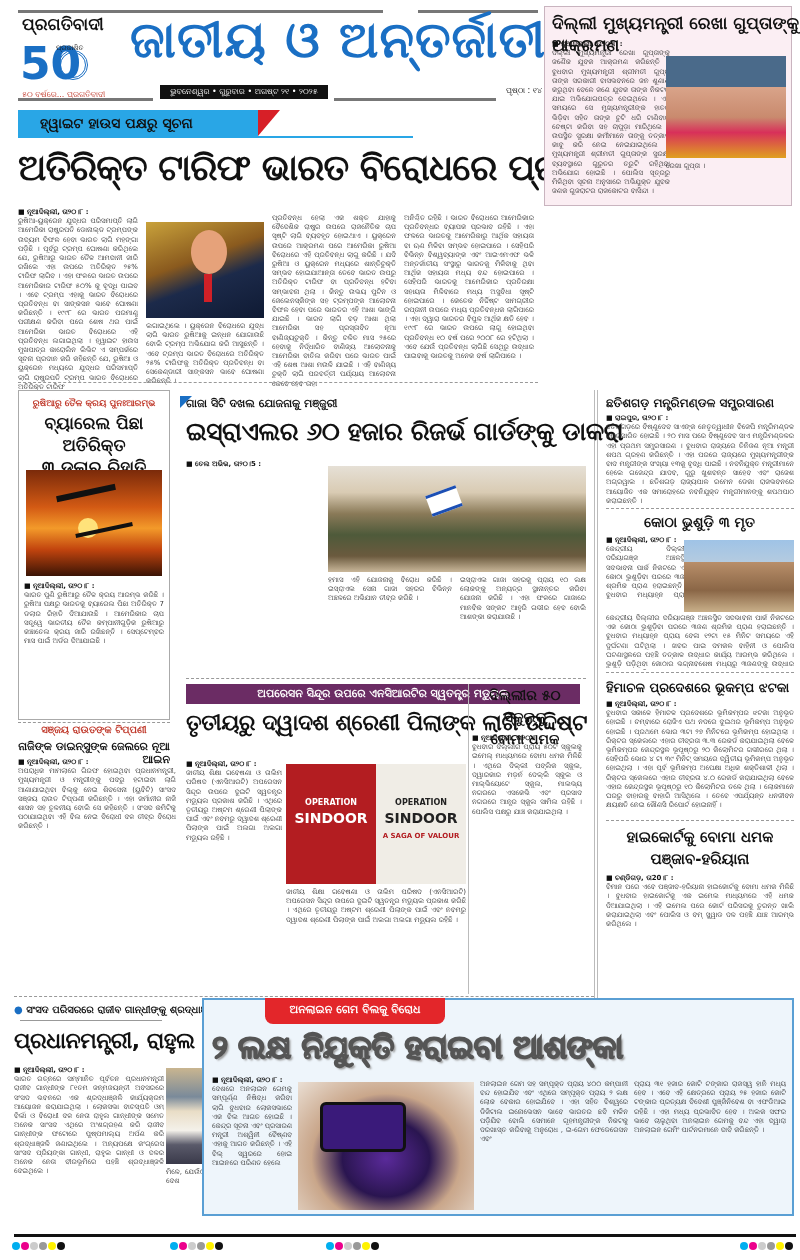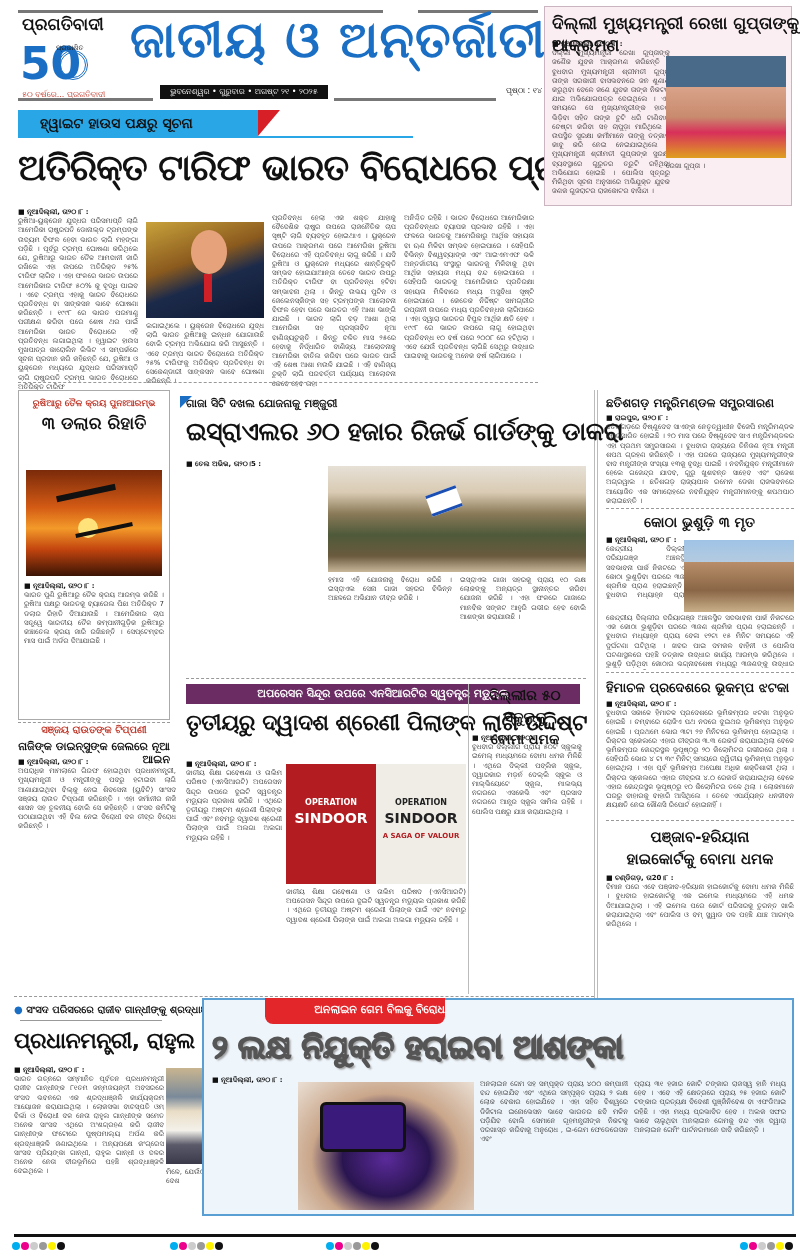--- a/index.html
+++ b/index.html
@@ -54,21 +54,21 @@
 .book-t3{position:absolute;top:68px;width:100%;font-size:7px;color:#b31d21;font-weight:bold}
 .bomb-head{position:absolute;left:470px;top:684px;width:110px;text-align:center;font-size:14px;font-weight:bold;color:#111;line-height:22px}
 .sr-kicker{position:absolute;left:18px;top:724px;width:152px;text-align:center;font-size:10px;color:#c0392b;font-weight:bold}
 .sr-head{position:absolute;left:18px;top:740px;width:152px;text-align:right;font-size:11px;font-weight:bold;color:#111}
 .rg-kicker{position:absolute;left:14px;top:1004px;font-size:10px;color:#111;font-weight:bold}
 .rg-dot{color:#1a6fc4}
 .rg-under{position:absolute;left:20px;top:1020px;width:142px;height:1px;background:#999}
 .rg-head{position:absolute;left:14px;top:1026px;font-size:22px;font-weight:bold;color:#111;line-height:30px;letter-spacing:-0.5px}
 .tribute{background:linear-gradient(180deg,#c9b590 0%,#7a8a9a 30%,#e9ddc6 45%,#f4f1ea 65%,#5a5a6a 80%,#3a3a4a 100%)}
 .og-box{position:absolute;left:202px;top:998px;width:592px;height:218px;background:#eef5fb;border:2px solid #5a9fd4}
-.og-kicker{position:absolute;left:265px;top:998px;width:180px;height:26px;background:#e3262a;color:#fff;font-size:11px;font-weight:bold;text-align:right;line-height:24px;border-radius:0 0 8px 8px}
+.og-kicker{position:absolute;left:265px;top:998px;width:180px;height:26px;background:#e3262a;color:#fff;font-size:11px;font-weight:bold;text-align:center;line-height:24px;border-radius:0 0 8px 8px}
 .og-head{position:absolute;left:212px;top:1026px;font-size:32px;font-weight:bold;color:#fff;-webkit-text-stroke:1.5px #555;line-height:42px;letter-spacing:-0.5px;text-shadow:2px 2px 2px #999}
 .phone{background:radial-gradient(ellipse at 50% 60%,#5a2a9a 0%,#2a1550 35%,#c9a68a 60%,#eadfd4 100%)}
 .phone::before{content:"";position:absolute;left:22px;top:20px;width:80px;height:44px;border-radius:6px;background:#3a1a7a;border:3px solid #111}
 .footer-bar{position:absolute;left:14px;top:1234px;width:782px;height:3px;background:#111}
 .reg{position:absolute;top:1242px;display:flex;gap:1px}
 .reg span{width:8px;height:8px;border-radius:50%;display:inline-block}
 .delhi-text{left:552px;top:40px;width:118px;height:164px}
 </style>
 </head>
 <body>
@@ -107,20 +107,21 @@
 </div>
 <div class="photo rekha" style="left:666px;top:56px;width:120px;height:102px"></div>
 <div class="col-text" style="left:666px;top:162px;width:120px;height:40px">ରେଖା ଗୁପ୍ତା ।</div>
 
 <div class="dash-line" style="left:18px;top:382px;width:520px"></div>
 <div class="dblv" style="left:594px;top:390px;height:620px"></div>
 
 <div class="russia-box"></div>
 <div class="russia-kicker">ରୁଷିଆରୁ ତୈଳ କ୍ରୟ ପୁନଃଆରମ୍ଭ</div>
 <div class="russia-head">
+  <div>ବ୍ୟାରେଲ ପିଛା ଅତିରିକ୍ତ</div>
   <div>୩ ଡଲାର ରିହାତି</div>
 </div>
 <div class="photo oil" style="left:26px;top:470px;width:136px;height:106px"></div>
 <div class="col-text" style="left:24px;top:582px;width:140px;height:134px">
   <div class="dl">■ ନୂଆଦିଲ୍ଲୀ, ତା୨୦।୮ :</div>
   <div>ଭାରତ ପୁଣି ରୁଷିଆରୁ ତୈଳ କ୍ରୟ ଆରମ୍ଭ କରିଛି । ରୁଷିଆ ପକ୍ଷରୁ ଭାରତକୁ ବ୍ୟାରେଲ ପିଛା ଅତିରିକ୍ତ 7 ଡଲାର ରିହାତି ଦିଆଯାଉଛି । ଆମେରିକାର ଚାପ ସତ୍ତ୍ୱେ ଭାରତୀୟ ତୈଳ କମ୍ପାନୀଗୁଡ଼ିକ ରୁଷିଆରୁ କଞ୍ଚାତେଲ କ୍ରୟ ଜାରି ରଖିଛନ୍ତି । ସେପ୍ଟେମ୍ବର ମାସ ପାଇଁ ଅର୍ଡର ଦିଆଯାଇଛି ।</div>
 </div>
 
 <div class="gaza-tri"></div>
 <div class="gaza-kicker">ଗାଜା ସିଟି ଦଖଲ ଯୋଜନାକୁ ମଞ୍ଜୁରୀ</div>
@@ -148,22 +149,22 @@
 <div class="photo building" style="left:684px;top:540px;width:110px;height:72px"></div>
 <div class="col-text" style="left:606px;top:614px;width:188px;height:56px">କେନ୍ଦ୍ରୀୟ ଦିଲ୍ଲୀର ଦରିୟାଗଞ୍ଜ ଅଞ୍ଚଳସ୍ଥିତ ସଦଭାବନା ପାର୍କ ନିକଟରେ ଏକ କୋଠା ଭୁଶୁଡ଼ିବା ପରରେ ୩ଜଣ ଶ୍ରମିକ ପ୍ରାଣ ହରାଇଛନ୍ତି । ବୁଧବାର ମଧ୍ୟାହ୍ନ ପ୍ରାୟ ବେଳା ୧୨ଟା ୧୫ ମିନିଟ ସମୟରେ ଏହି ଦୁର୍ଘଟଣା ଘଟିଥିଲା । ଖବର ପାଇ ଦମକଳ ବାହିନୀ ଓ ପୋଲିସ ଘଟଣାସ୍ଥଳରେ ପହଞ୍ଚି ତତ୍କାଳ ଉଦ୍ଧାର କାର୍ଯ୍ୟ ଆରମ୍ଭ କରିଥିଲେ । ଭୁଶୁଡ଼ି ପଡ଼ିଥିବା କୋଠାର ଭଗ୍ନାବଶେଷ ମଧ୍ୟରୁ ୩ଜଣଙ୍କୁ ଉଦ୍ଧାର କରାଯାଇ ହସ୍ପିଟାଲ ପଠାଯାଇଥିଲା । ସେଠାରେ ଡାକ୍ତର ସେମାନଙ୍କୁ ମୃତ ଘୋଷଣା କରିଥିଲେ । ଆଉ ୩ଜଣ ଆହତ ହୋଇ ଚିକିତ୍ସିତ ହେଉଛନ୍ତି ।</div>
 <div class="dash-line" style="left:606px;top:672px;width:188px"></div>
 <div class="him-head">ହିମାଚଳ ପ୍ରଦେଶରେ ଭୂକମ୍ପ ଝଟକା</div>
 <div class="col-text" style="left:606px;top:700px;width:188px;height:116px">
   <div class="dl">■ ନୂଆଦିଲ୍ଲୀ, ତା୨୦।୮ :</div>
   <div>ବୁଧବାର ସକାଳେ ହିମାଚଳ ପ୍ରଦେଶରେ ଭୂମିକମ୍ପର ଝଟକା ଅନୁଭୂତ ହୋଇଛି । ଚମ୍ବାରେ ରୋଜିଏ ପଥ ନଦରେ ଦୁଇଥର ଭୂମିକମ୍ପ ଅନୁଭୂତ ହୋଇଛି । ପ୍ରଥମେ ଭୋର ୩ଟା ୨୭ ମିନିଟରେ ଭୂମିକମ୍ପ ହୋଇଥିଲା । ରିକ୍ଟର ସ୍କେଲରେ ଏହାର ତୀବ୍ରତା ୩.୩ ରେକର୍ଡ କରାଯାଇଥିଲା ବେଳେ ଭୂମିକମ୍ପର କେନ୍ଦ୍ରସ୍ଥଳ ଭୂପୃଷ୍ଠରୁ ୨୦ କିଲୋମିଟର ଗଭୀରରେ ଥିଲା । ସେହିପରି ଭୋର ୪ ଟା ୩୯ ମିନିଟ୍ ସମୟରେ ଦ୍ୱିତୀୟ ଭୂମିକମ୍ପ ଅନୁଭୂତ ହୋଇଥିଲା । ଏହା ପୂର୍ବ ଭୂମିକମ୍ପ ଅପେକ୍ଷା ଅଧିକ ଶକ୍ତିଶାଳୀ ଥିଲା । ରିକ୍ଟର ସ୍କେଲରେ ଏହାର ତୀବ୍ରତା ୪.୦ ରେକର୍ଡ କରାଯାଇଥିଲା ବେଳେ ଏହାର କେନ୍ଦ୍ରସ୍ଥଳ ଭୂପୃଷ୍ଠରୁ ୧୦ କିଲୋମିଟର ତଳେ ଥିଲା । ଲୋକମାନେ ଘରରୁ ବାହାରକୁ ବାହାରି ଆସିଥିଲେ । ତେବେ ଏପର୍ଯ୍ୟନ୍ତ ଧନଜୀବନ କ୍ଷୟକ୍ଷତି ନେଇ କୌଣସି ରିପୋର୍ଟ ହୋଇନାହିଁ ।</div>
 </div>
 <div class="dash-line" style="left:606px;top:820px;width:188px"></div>
 <div class="ph-head">
+  <div>ହାଇକୋର୍ଟକୁ ବୋମା ଧମକ</div>
   <div>ପଞ୍ଜାବ-ହରିୟାନା</div>
-  <div>ହାଇକୋର୍ଟକୁ ବୋମା ଧମକ</div>
 </div>
 <div class="col-text" style="left:606px;top:874px;width:188px;height:116px">
   <div class="dl">■ ଚଣ୍ଡିଗଡ଼, ତା20।୮ :</div>
   <div>ବିମାନ ପରେ ଏବେ ପଞ୍ଜାବ-ହରିୟାନା ହାଇକୋର୍ଟକୁ ବୋମା ଧମକ ମିଳିଛି । ବୁଧବାର ହାଇକୋର୍ଟକୁ ଏକ ଇମେଲ ମାଧ୍ୟମରେ ଏହି ଧମକ ଦିଆଯାଇଥିଲା । ଏହି ଇମେଲ ପରେ କୋର୍ଟ ପରିସରକୁ ତୁରନ୍ତ ଖାଲି କରାଯାଇଥିଲା ଏବଂ ପୋଲିସ ଓ ବମ୍ ସ୍କ୍ୱାଡ ଦଳ ପହଞ୍ଚି ଯାଞ୍ଚ ଆରମ୍ଭ କରିଥିଲେ ।</div>
 </div>
 
 <div class="dash-line" style="left:186px;top:678px;width:400px"></div>
 <div class="ns-kicker">ଅପରେସନ ସିନ୍ଦୂର ଉପରେ ଏନସିଆରଟିର ସ୍ୱତନ୍ତ୍ର ମଡ୍ୟୁଲ୍</div>
 <div class="ns-head">ତୃତୀୟରୁ ଦ୍ୱାଦଶ ଶ୍ରେଣୀ ପିଲାଙ୍କ ଲାଗି ଉଦ୍ଦିଷ୍ଟ</div>
 <div class="col-text" style="left:186px;top:760px;width:96px;height:230px">
@@ -208,20 +209,21 @@
   <div>ଭାରତ ରତ୍ନରେ ସମ୍ମାନିତ ପୂର୍ବତନ ପ୍ରଧାନମନ୍ତ୍ରୀ ରାଜୀବ ଗାନ୍ଧୀଙ୍କ ୮୧ତମ ଜନ୍ମଜୟନ୍ତୀ ଅବସରରେ ସଂସଦ ଭବନରେ ଏକ ଶ୍ରଦ୍ଧାଞ୍ଜଳି କାର୍ଯ୍ୟକ୍ରମ ଆୟୋଜନ କରାଯାଇଥିଲା । ଲୋକସଭା ବାଚସ୍ପତି ଓମ୍ ବିର୍ଲା ଓ ବିରୋଧୀ ଦଳ ନେତା ରାହୁଲ ଗାନ୍ଧୀଙ୍କ ସମେତ ଅନେକ ସାଂସଦ ଏଥିରେ ଅଂଶଗ୍ରହଣ କରି ରାଜୀବ ଗାନ୍ଧୀଙ୍କ ଫଟୋରେ ପୁଷ୍ପମାଲ୍ୟ ଅର୍ପଣ କରି ଶ୍ରଦ୍ଧାଞ୍ଜଳି ଜଣାଇଥିଲେ । ଅନ୍ୟପକ୍ଷେ କଂଗ୍ରେସ ସାଂସଦ ପ୍ରିୟଙ୍କା ଗାନ୍ଧୀ, ରାହୁଲ ଗାନ୍ଧୀ ଓ ଦଳର ଅନେକ ନେତା ବୀରଭୂମିରେ ପହଞ୍ଚି ଶ୍ରଦ୍ଧାଞ୍ଜଳି ଦେଇଥିଲେ ।</div>
 </div>
 <div class="photo tribute" style="left:166px;top:1068px;width:128px;height:96px"></div>
 <div class="col-text" style="left:166px;top:1168px;width:128px;height:64px">ମିଳେ, ଯେଉଁଠାରେ ସଦ୍ଭାବନା ଥାଏ, ଯେଉଁଠାରେ ଦେଶ</div>
 
 <div class="og-box"></div>
 <div class="og-kicker">ଅନଲାଇନ ଗେମ ବିଲକୁ ବିରୋଧ</div>
 <div class="og-head">୨ ଲକ୍ଷ ନିଯୁକ୍ତି ହରାଇବା ଆଶଙ୍କା</div>
 <div class="col-text" style="left:212px;top:1076px;width:80px;height:136px">
   <div class="dl">■ ନୂଆଦିଲ୍ଲୀ, ତା୨୦।୮ :</div>
+  <div>ଦେଶରେ ଅନଲାଇନ ଗେମକୁ ସମ୍ପୂର୍ଣ୍ଣ ନିଷିଦ୍ଧ କରିବା ଲାଗି ବୁଧବାର ଲୋକସଭାରେ ଏକ ବିଲ ଆଗତ ହୋଇଛି । କେନ୍ଦ୍ର ସୂଚନା ଏବଂ ପ୍ରସାରଣ ମନ୍ତ୍ରୀ ଅଶ୍ୱିନୀ ବୈଷ୍ଣବ ଏହାକୁ ଆଗତ କରିଛନ୍ତି । ଏହି ବିଲ୍ ସ୍ୱରରେ ହୋଇ ଆଇନରେ ପରିଣତ ହେଲେ</div>
 </div>
 <div class="photo phone" style="left:298px;top:1082px;width:176px;height:128px"></div>
 <div class="col-text" style="left:480px;top:1080px;width:148px;height:132px">ଅନଲାଇନ ଗେମ ସହ ସମ୍ପୃକ୍ତ ପ୍ରାୟ ୪୦୦ କମ୍ପାନୀ ବନ୍ଦ ହୋଇଯିବ ଏବଂ ଏଥିରେ ସମ୍ପୃକ୍ତ ପ୍ରାୟ ୨ ଲକ୍ଷ ଲୋକ ବେକାର ହୋଇଯିବେ । ଏହା ସହିତ ବିଶ୍ୱରେ ଡିଜିଟାଲ ଇନୋଭେସନ ଭାବେ ଭାରତର ଛବି ମଳିନ ପଡ଼ିଯିବ ବୋଲି ସେମାନେ ଗୃହମନ୍ତ୍ରୀଙ୍କ ନିକଟକୁ ଦରଖାସ୍ତ କରିବାକୁ ଅନୁରୋଧ , ଇ-ଗେମ ଫେଡେରେସନ ଏବଂ</div>
 <div class="col-text" style="left:634px;top:1080px;width:152px;height:132px">ପ୍ରାୟ ୩୧ ହଜାର କୋଟି ଟଙ୍କାର ରାଜସ୍ୱ ହାନି ମଧ୍ୟ ହେବ । ଏବେ ଏହି କ୍ଷେତ୍ରରେ ପ୍ରାୟ ୨୫ ହଜାର କୋଟି ଟଙ୍କାର ପ୍ରତ୍ୟକ୍ଷ ବିଦେଶୀ ପୁଞ୍ଜିନିବେଶ ବା ଏଫଡିଆଇ ରହିଛି । ଏହା ମଧ୍ୟ ପ୍ରଭାବିତ ହେବ । ଅଲକ ସଙ୍ଘର ଭାବେ ଚାଲୁଥିବା ଅନଲାଇନ ଗେମକୁ ବନ୍ଦ ଏହା ଦ୍ୱାରା ଅନଲାଇନ ଗେମିଂ ପାର୍ଟନରମାନେ ଦାବି କରିଛନ୍ତି ।</div>
 
 <div class="footer-bar"></div>
 <div class="reg" style="left:12px">
   <span style="background:#00aeef"></span>
     <span style="background:#ec008c"></span>
     <span style="background:#ccc"></span>

